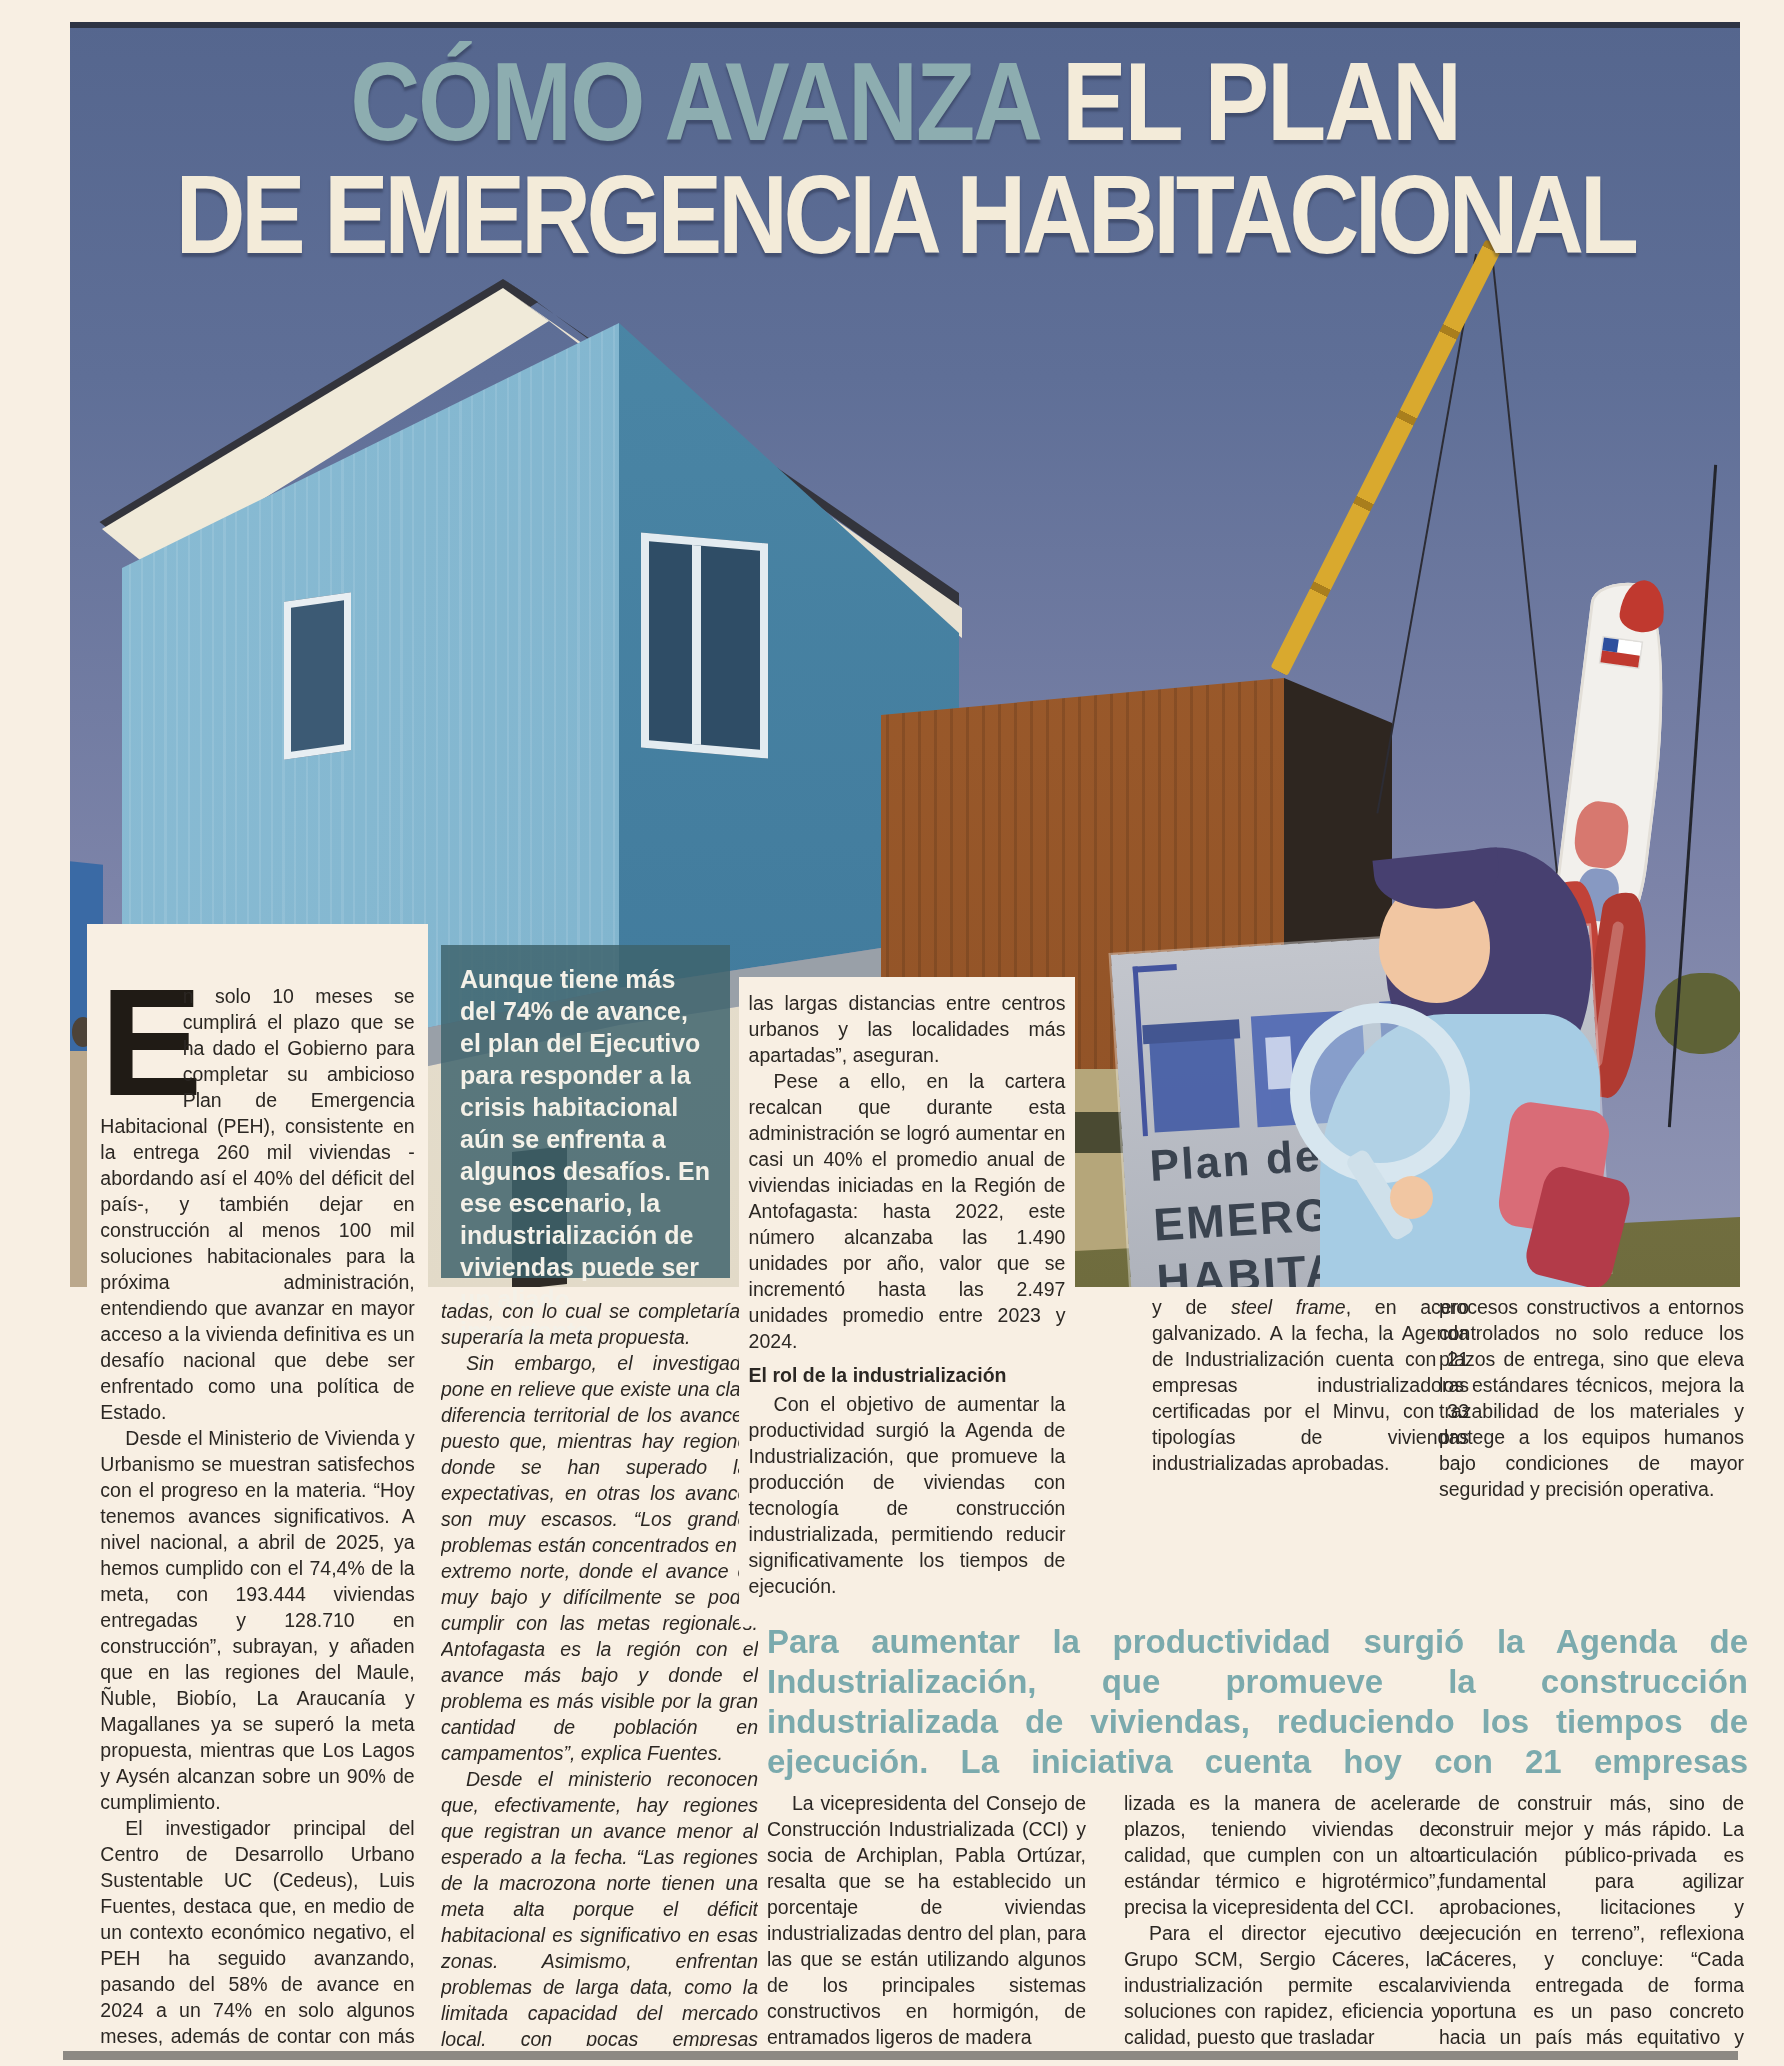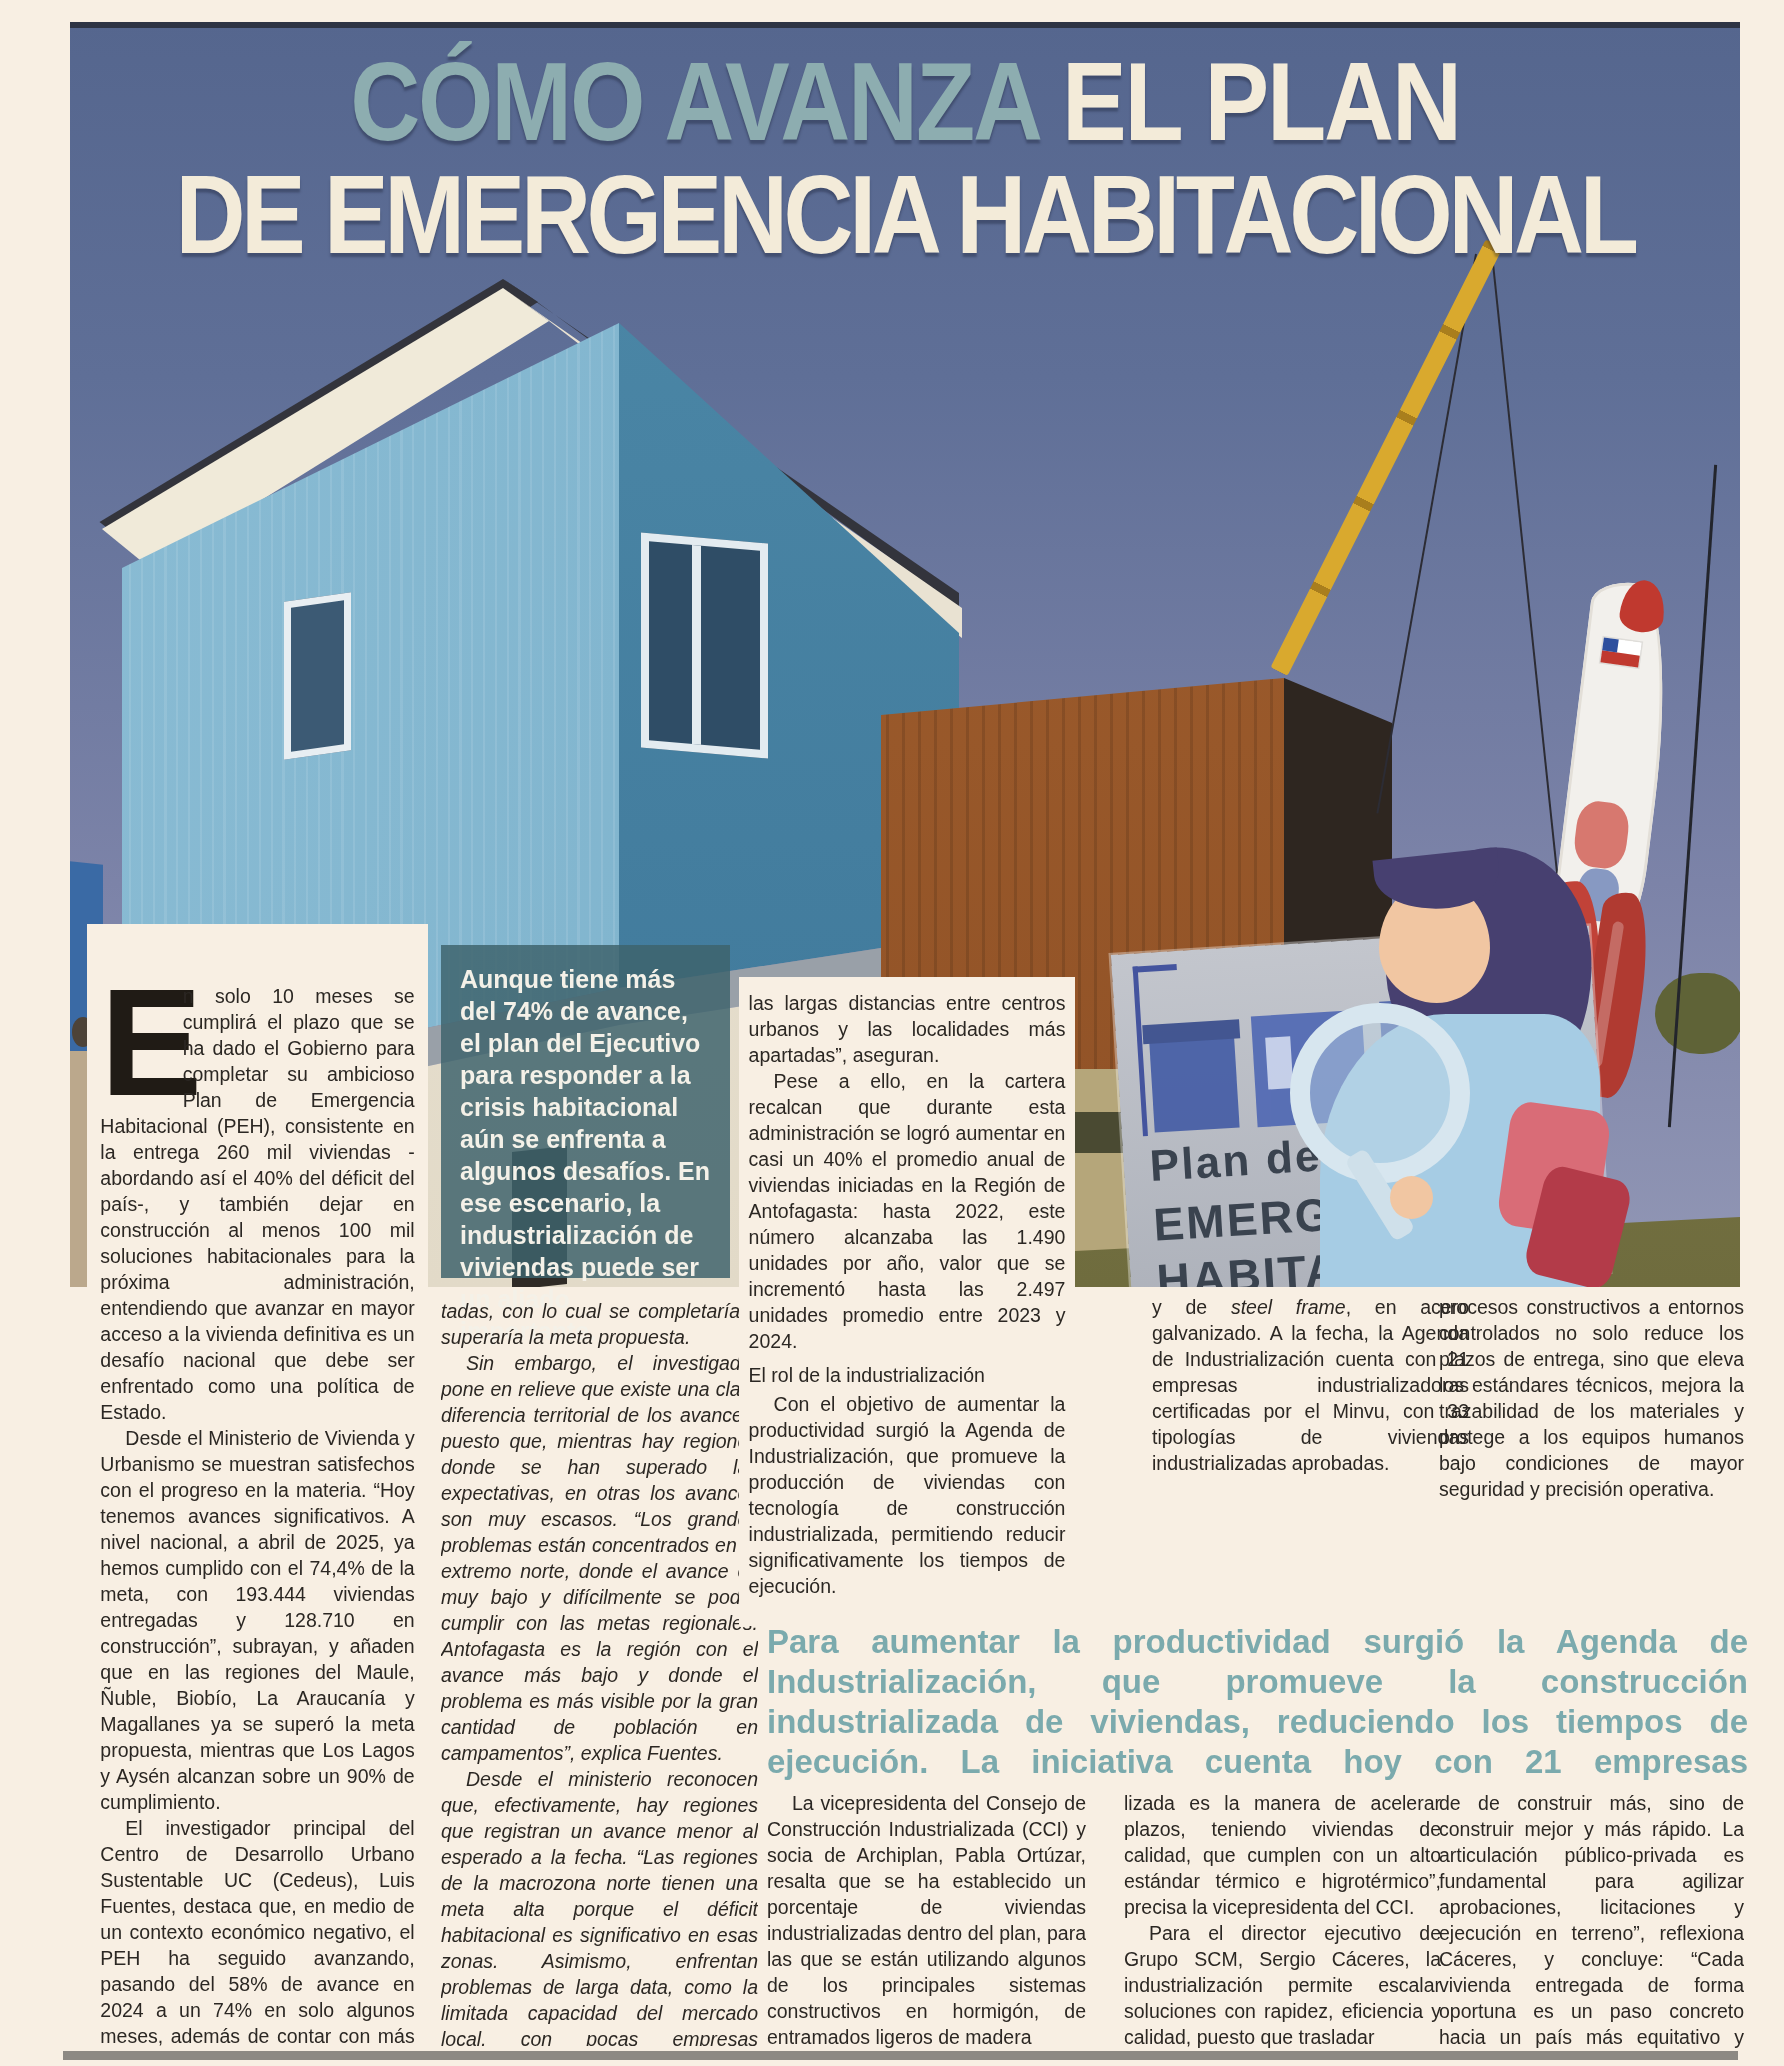--- a/index.html
+++ b/index.html
@@ -111,21 +111,21 @@
   .hl1{top:16px;font-size:97px;letter-spacing:-2.2px;color:#f3ebd9;}
   .hl1 .accent{color:#8dadb0;}
   .hl2{top:129px;font-size:97px;letter-spacing:-4.4px;color:#f3ebd9;}
   
   .colbox{position:absolute;overflow:hidden;}
   .bg{background:#f8efe3;}
   .bodytext p{margin:0;font-size:19.5px;line-height:26px;text-align:justify;}
   .bodytext p.ind{text-indent:25px;}
   .dropcap{float:left;font-size:153px;line-height:109px;height:109px;width:75px;
     color:#201b15;font-weight:bold;margin:4.4px 7.4px 0 0;}
-  .subhead{font-weight:normal;font-size:20.6px;margin:7.4px 0 2.9px 0 !important;text-align:right;}
+  .subhead{font-weight:bold;font-size:20.6px;margin:7.4px 0 2.9px 0 !important;text-align:right;}
   .callout{position:absolute;left:441px;top:945px;width:289px;height:333px;
     background:rgba(62,99,108,.84);padding:18px 19px;box-sizing:border-box;}
   .callout p{margin:0;color:#f4f1e8;font-weight:bold;font-size:25px;line-height:32px;}
   .pullquote{position:absolute;left:767px;top:1622px;width:981px;height:162px;overflow:hidden;}
   .pullquote p{margin:0;color:#7baaad;font-weight:bold;font-size:33px;line-height:40px;text-align:justify;}
   .bottom-rule{position:absolute;left:63px;top:2051px;width:1675px;height:8.8px;background:#8d8983;}
   em{font-style:italic;}
 </style>
 </head>
 <body>

